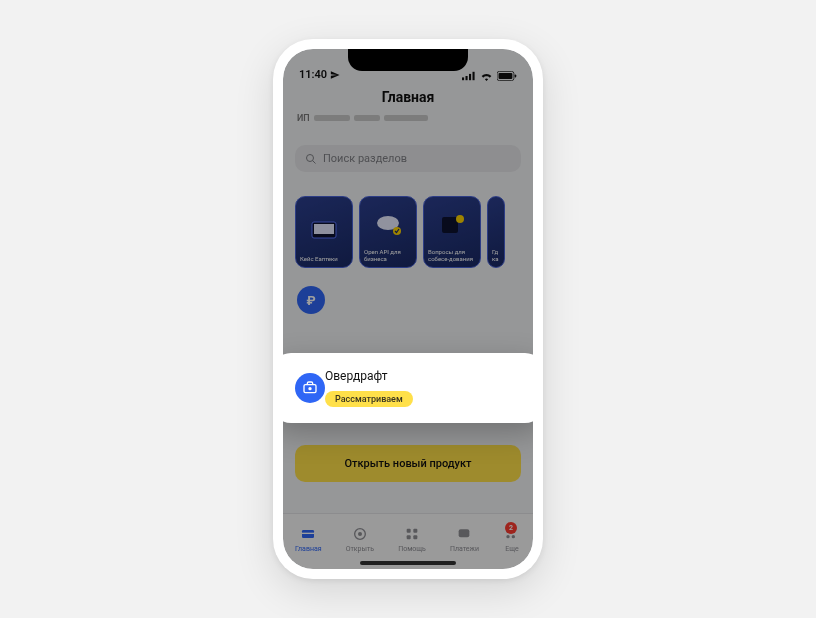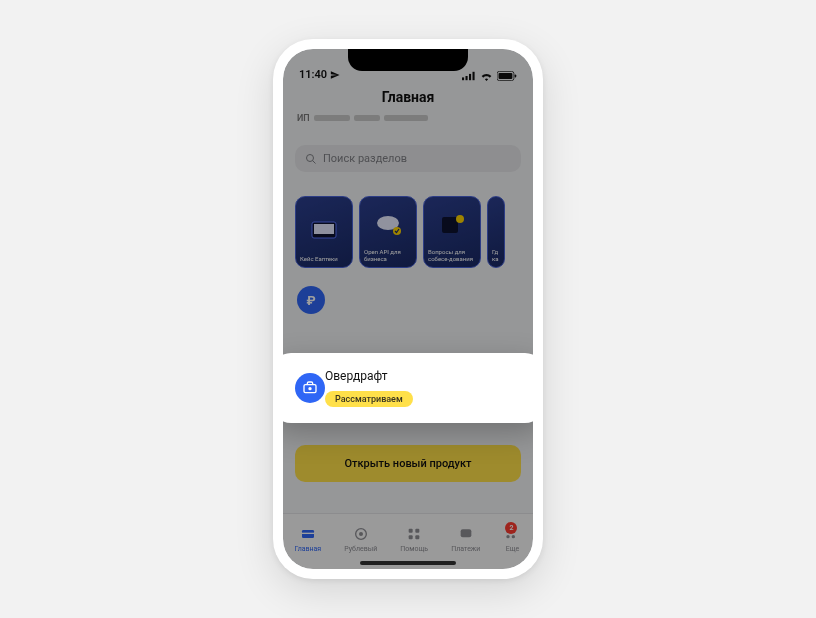--- a/index.html
+++ b/index.html
@@ -230,21 +230,21 @@
           </div>
         <span>Главная</span>
       </div>
       <div class="tab">
         <div class="ic">
             <svg width="16" height="16" viewBox="0 0 24 24">
               <circle cx="12" cy="12" r="8" fill="none" stroke="#8e8e93" stroke-width="2"></circle>
               <circle cx="12" cy="12" r="3" fill="#8e8e93"></circle>
             </svg>
           </div>
-        <span>Рублевый</span>
+        <span>Открыть</span>
       </div>
       <div class="tab">
         <div class="ic">
             <svg width="16" height="16" viewBox="0 0 24 24">
               <rect x="4" y="4" width="6" height="6" rx="1.5" fill="#8e8e93"></rect>
               <rect x="14" y="4" width="6" height="6" rx="1.5" fill="#8e8e93"></rect>
               <rect x="4" y="14" width="6" height="6" rx="1.5" fill="#8e8e93"></rect>
               <rect x="14" y="14" width="6" height="6" rx="1.5" fill="#8e8e93"></rect>
             </svg>
           </div>

